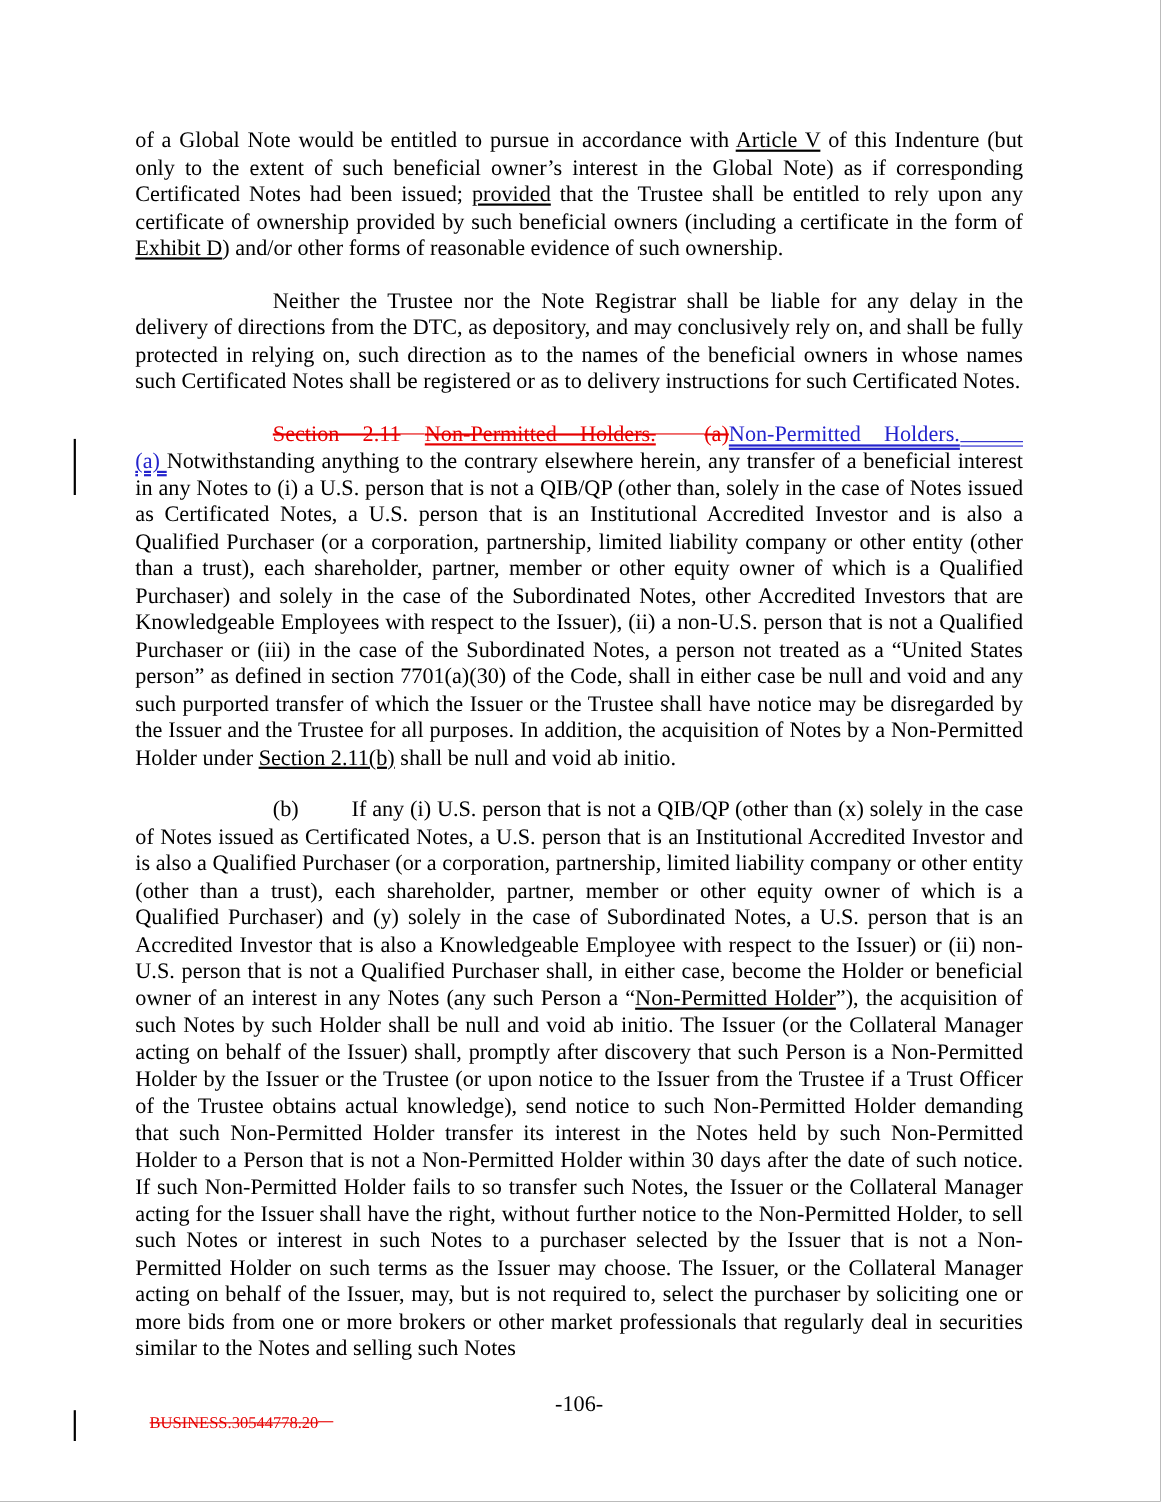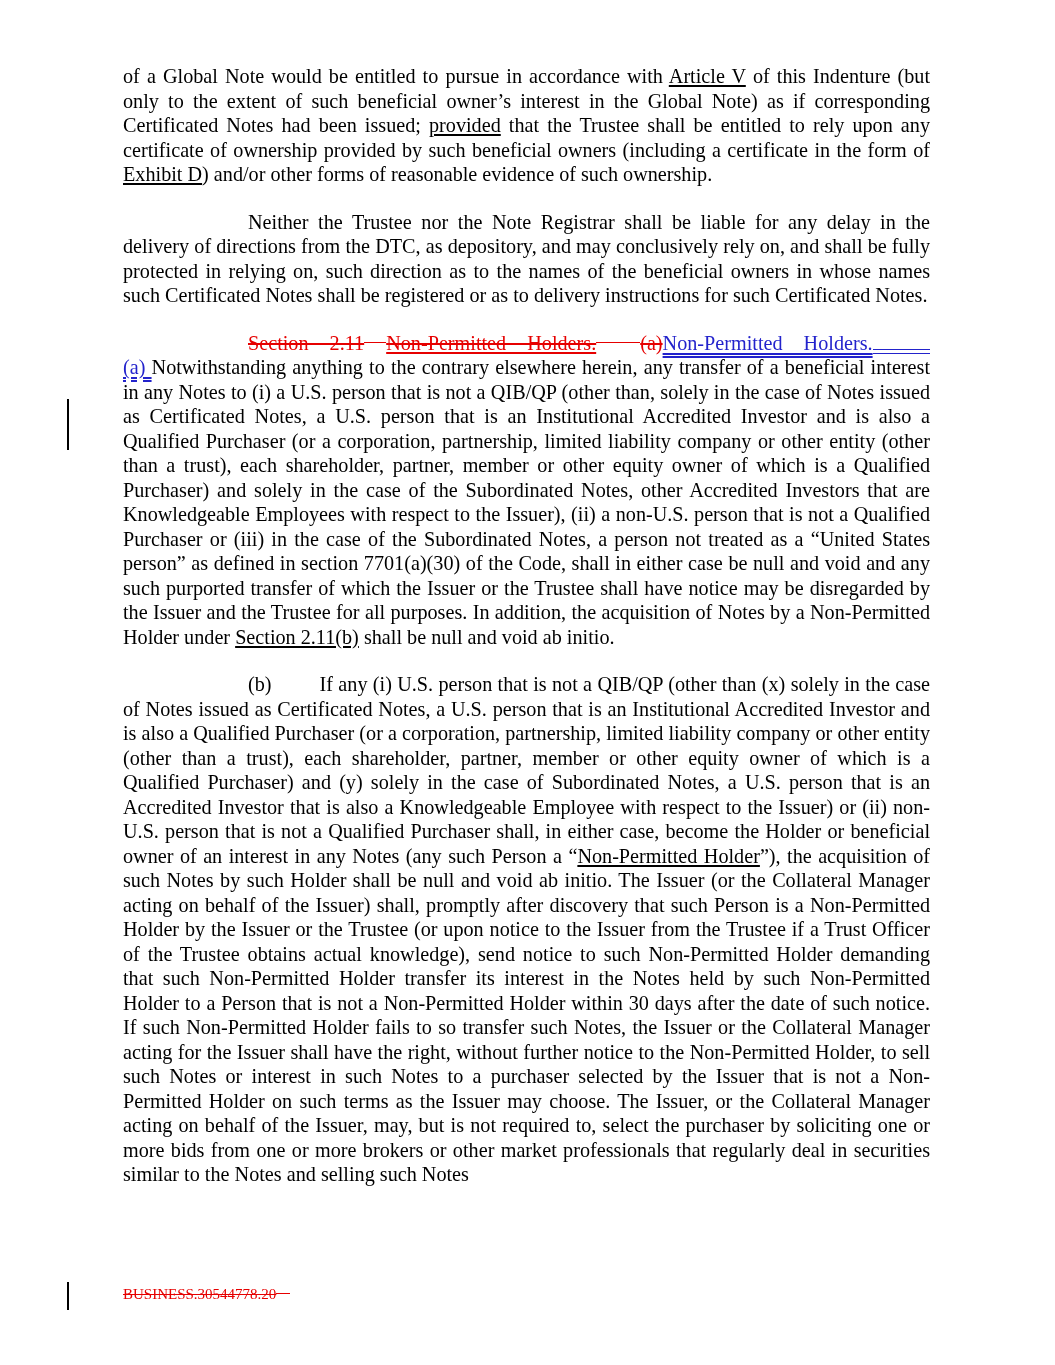--- a/index.html
+++ b/index.html
@@ -5,21 +5,21 @@
   html,body{margin:0;padding:0;background:#888;}
   .page{
     position:relative;
     width:1055px;height:1365px;
     background:#ffffff;
     font-family:"Liberation Serif","DejaVu Serif",serif;
     font-size:20.2px;line-height:24.5px;color:#000000;
     overflow:hidden;
   }
   .textblock{
-    position:absolute;left:123px;top:0;width:807px;padding-top:64px;
+    position:absolute;left:123px;top:0;width:807px;padding-top:116px;
   }
   p.doc{margin:0 0 23px 0;text-align:justify;}
   .indent{text-indent:125px;}
   .u{text-decoration:underline;}
   .i{}
   
   .del{color:#e60000;text-decoration:line-through;text-decoration-color:#e60000;}
   .del-u{color:#e60000;text-decoration:underline line-through;text-decoration-color:#e60000;}
   
   .ins{color:#2323cc;text-decoration:underline double #2323cc;text-underline-offset:3px;}
@@ -37,21 +37,21 @@
   .ins-fill::after{
     content:"";position:absolute;left:0;right:0;bottom:1px;height:3px;
     border-top:1.2px solid #2323cc;border-bottom:1.2px solid #2323cc;
   }
   .tab-b{display:inline-block;width:48px;}
   .page-number{margin:26px 0 0 0;text-align:center;}
   .change-bar{position:absolute;width:2.4px;background:#000;}
   .bar-section{left:67px;top:399px;height:51px;}
   .bar-footer{left:67px;top:1282px;height:28px;}
   .footer-id{
-    position:absolute;left:123px;top:1285px;
+    position:absolute;left:136px;top:1285px;
     font-size:15px;line-height:18px;
     color:#e60000;text-decoration:line-through;text-decoration-color:#e60000;
   }
   .strike-tail{display:inline-block;width:14px;border-bottom:1.6px solid #e60000;vertical-align:0.32em;}
 </style>
 </head>
 <body>
 
 <div class="page">
 
@@ -72,18 +72,19 @@
       <span class="strike-gap gap-b"></span>
       <span class="del">(a)</span>
       <span class="ins ws">Non-Permitted Holders.</span>
       <span class="ins-fill"></span>
     </div>
 
     <p class="doc"><span class="ins">(a) </span><span>Notwithstanding anything to the contrary elsewhere herein, any transfer of a beneficial interest in any Notes to (i) a U.S. person that is not a QIB/QP (other than, solely in the case of Notes issued as Certificated Notes, a U.S. person that is an Institutional Accredited Investor and is also a Qualified Purchaser (or a corporation, partnership, limited liability company or other entity (other than a trust), each shareholder, partner, member or other equity owner of which is a Qualified Purchaser) and solely in the case of the Subordinated Notes, other Accredited Investors that are Knowledgeable Employees with respect to the Issuer), (ii) a non-U.S. person that is not a Qualified Purchaser or (iii) in the case of the Subordinated Notes, a person not treated as a “United States person” as defined in section 7701(a)(30) of the Code, shall in either case be null and void and any such purported transfer of which the Issuer or the Trustee shall have notice may be disregarded by the Issuer and the Trustee for all purposes.  In addition, the acquisition of Notes by a Non-Permitted Holder under </span><span class="u">Section 2.11(b)</span><span> shall be null and void </span><span class="i">ab initio</span><span>.</span></p>
 
     <p class="doc indent"><span>(b)</span><span class="tab-b"></span><span>If any (i) U.S. person that is not a QIB/QP (other than (x) solely in the case of Notes issued as Certificated Notes, a U.S. person that is an Institutional Accredited Investor and is also a Qualified Purchaser (or a corporation, partnership, limited liability company or other entity (other than a trust), each shareholder, partner, member or other equity owner of which is a Qualified Purchaser) and (y) solely in the case of Subordinated Notes, a U.S. person that is an Accredited Investor that is also a Knowledgeable Employee with respect to the Issuer) or (ii) non-U.S. person that is not a Qualified Purchaser shall, in either case, become the Holder or beneficial owner of an interest in any Notes (any such Person a “</span><span class="u">Non-Permitted Holder</span><span>”), the acquisition of such Notes by such Holder shall be null and void </span><span class="i">ab initio</span><span>.  The Issuer (or the Collateral Manager acting on behalf of the Issuer) shall, promptly after discovery that such Person is a Non-Permitted Holder by the Issuer or the Trustee (or upon notice to the Issuer from the Trustee if a Trust Officer of the Trustee obtains actual knowledge), send notice to such Non-Permitted Holder demanding that such Non-Permitted Holder transfer its interest in the Notes held by such Non-Permitted Holder to a Person that is not a Non-Permitted Holder within 30 days after the date of such notice.  If such Non-Permitted Holder fails to so transfer such Notes, the Issuer or the Collateral Manager acting for the Issuer shall have the right, without further notice to the Non-Permitted Holder, to sell such Notes or interest in such Notes to a purchaser selected by the Issuer that is not a Non-Permitted Holder on such terms as the Issuer may choose.  The Issuer, or the Collateral Manager acting on behalf of the Issuer, may, but is not required to, select the purchaser by soliciting one or more bids from one or more brokers or other market professionals that regularly deal in securities similar to the Notes and selling such Notes</span></p>
 
+    <p class="page-number">-106-</p>
 
   </div>
 
   <div class="footer-id"><span>BUSINESS.30544778.20</span><span class="strike-tail"></span></div>
 
 </div>
 
 </body></html>

